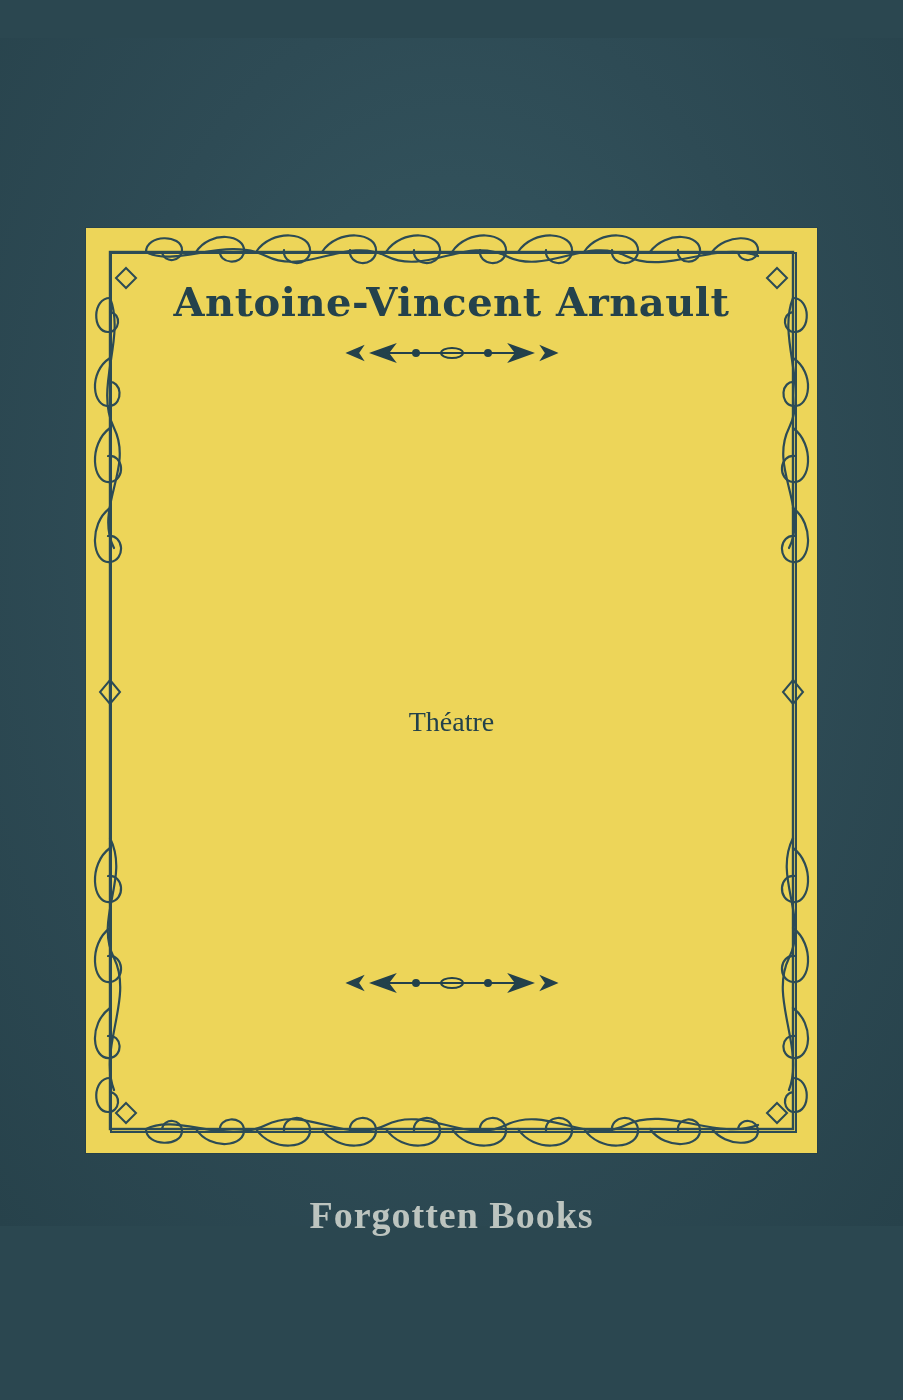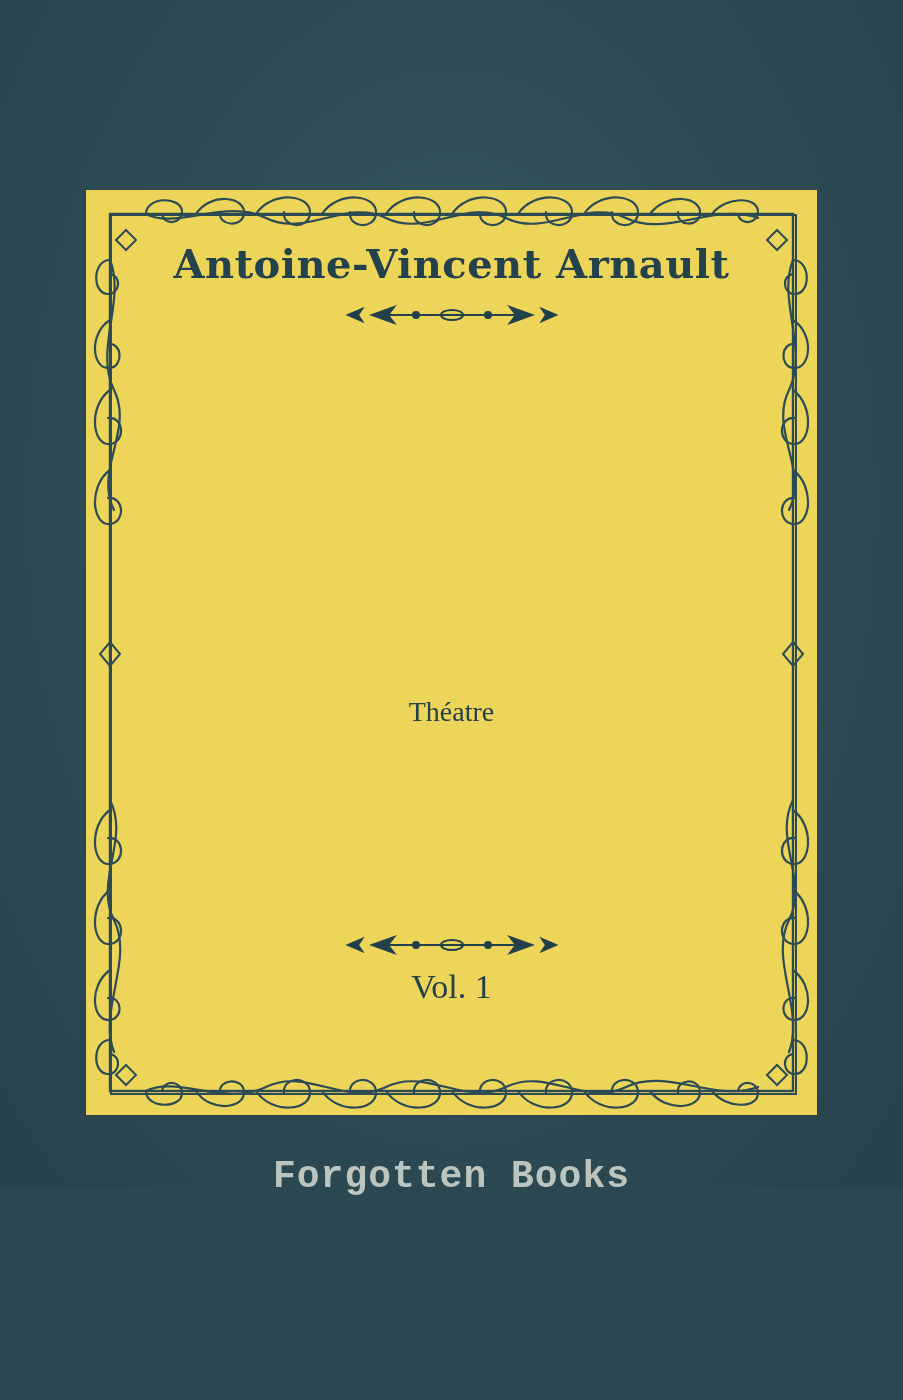--- a/index.html
+++ b/index.html
@@ -13,20 +13,21 @@
     overflow: hidden;
     font-family: "Liberation Serif", serif;
   }
 
   .book-cover {
     position: relative;
     width: 903px;
     height: 1188px;
     background: #2f4d57;
     background-image: radial-gradient(ellipse at 50% 42%, #375a64 0%, #2e4b55 55%, #27424b 100%);
+    margin-top: 38px;
   }
 
   
   .panel {
     position: absolute;
     left: 86px;
     top: 190px;
     width: 731px;
     height: 925px;
     background: #edd559;
@@ -87,21 +88,21 @@
     font-size: 44px;
     line-height: 57px;
     color: #23414b;
     font-variant: small-caps;
     letter-spacing: 0.6px;
   }
 
   .subtitle {
     position: absolute;
     left: 150px;
-    top: 696px;
+    top: 668px;
     width: 603px;
     text-align: center;
     font-family: "Liberation Serif", serif;
     font-size: 28px;
     color: #23414b;
   }
 
   .volume {
     position: absolute;
     left: 150px;
@@ -113,21 +114,21 @@
     color: #23414b;
   }
 
   
   .publisher {
     position: absolute;
     left: 0;
     top: 1155px;
     width: 903px;
     text-align: center;
-    font-family: Liberation Mono, monospace;
+    font-family: Liberation Serif, serif;
     font-weight: 700;
     font-size: 38px;
     letter-spacing: 1px;
     color: #c9cfc9;
     opacity: 0.92;
   }
 </style>
 </head>
 <body>
 
@@ -227,17 +228,16 @@
       <ellipse cx="120" cy="13" rx="11" ry="5" fill="none"></ellipse>
       <path d="M40 13 l22 -8 -6 8 6 8 z"></path>
       <path d="M200 13 l-22 -8 6 8 -6 8 z"></path>
       <path d="M16 13 l14 -6 -4 6 4 6 z"></path>
       <path d="M224 13 l-14 -6 4 6 -4 6 z"></path>
       <circle cx="84" cy="13" r="3"></circle>
       <circle cx="156" cy="13" r="3"></circle>
     </g>
   </svg>
 
-  <div class="volume">Vol. 1</div>
 
   <div class="publisher">Forgotten Books</div>
 
 </div>
 
 </body></html>

